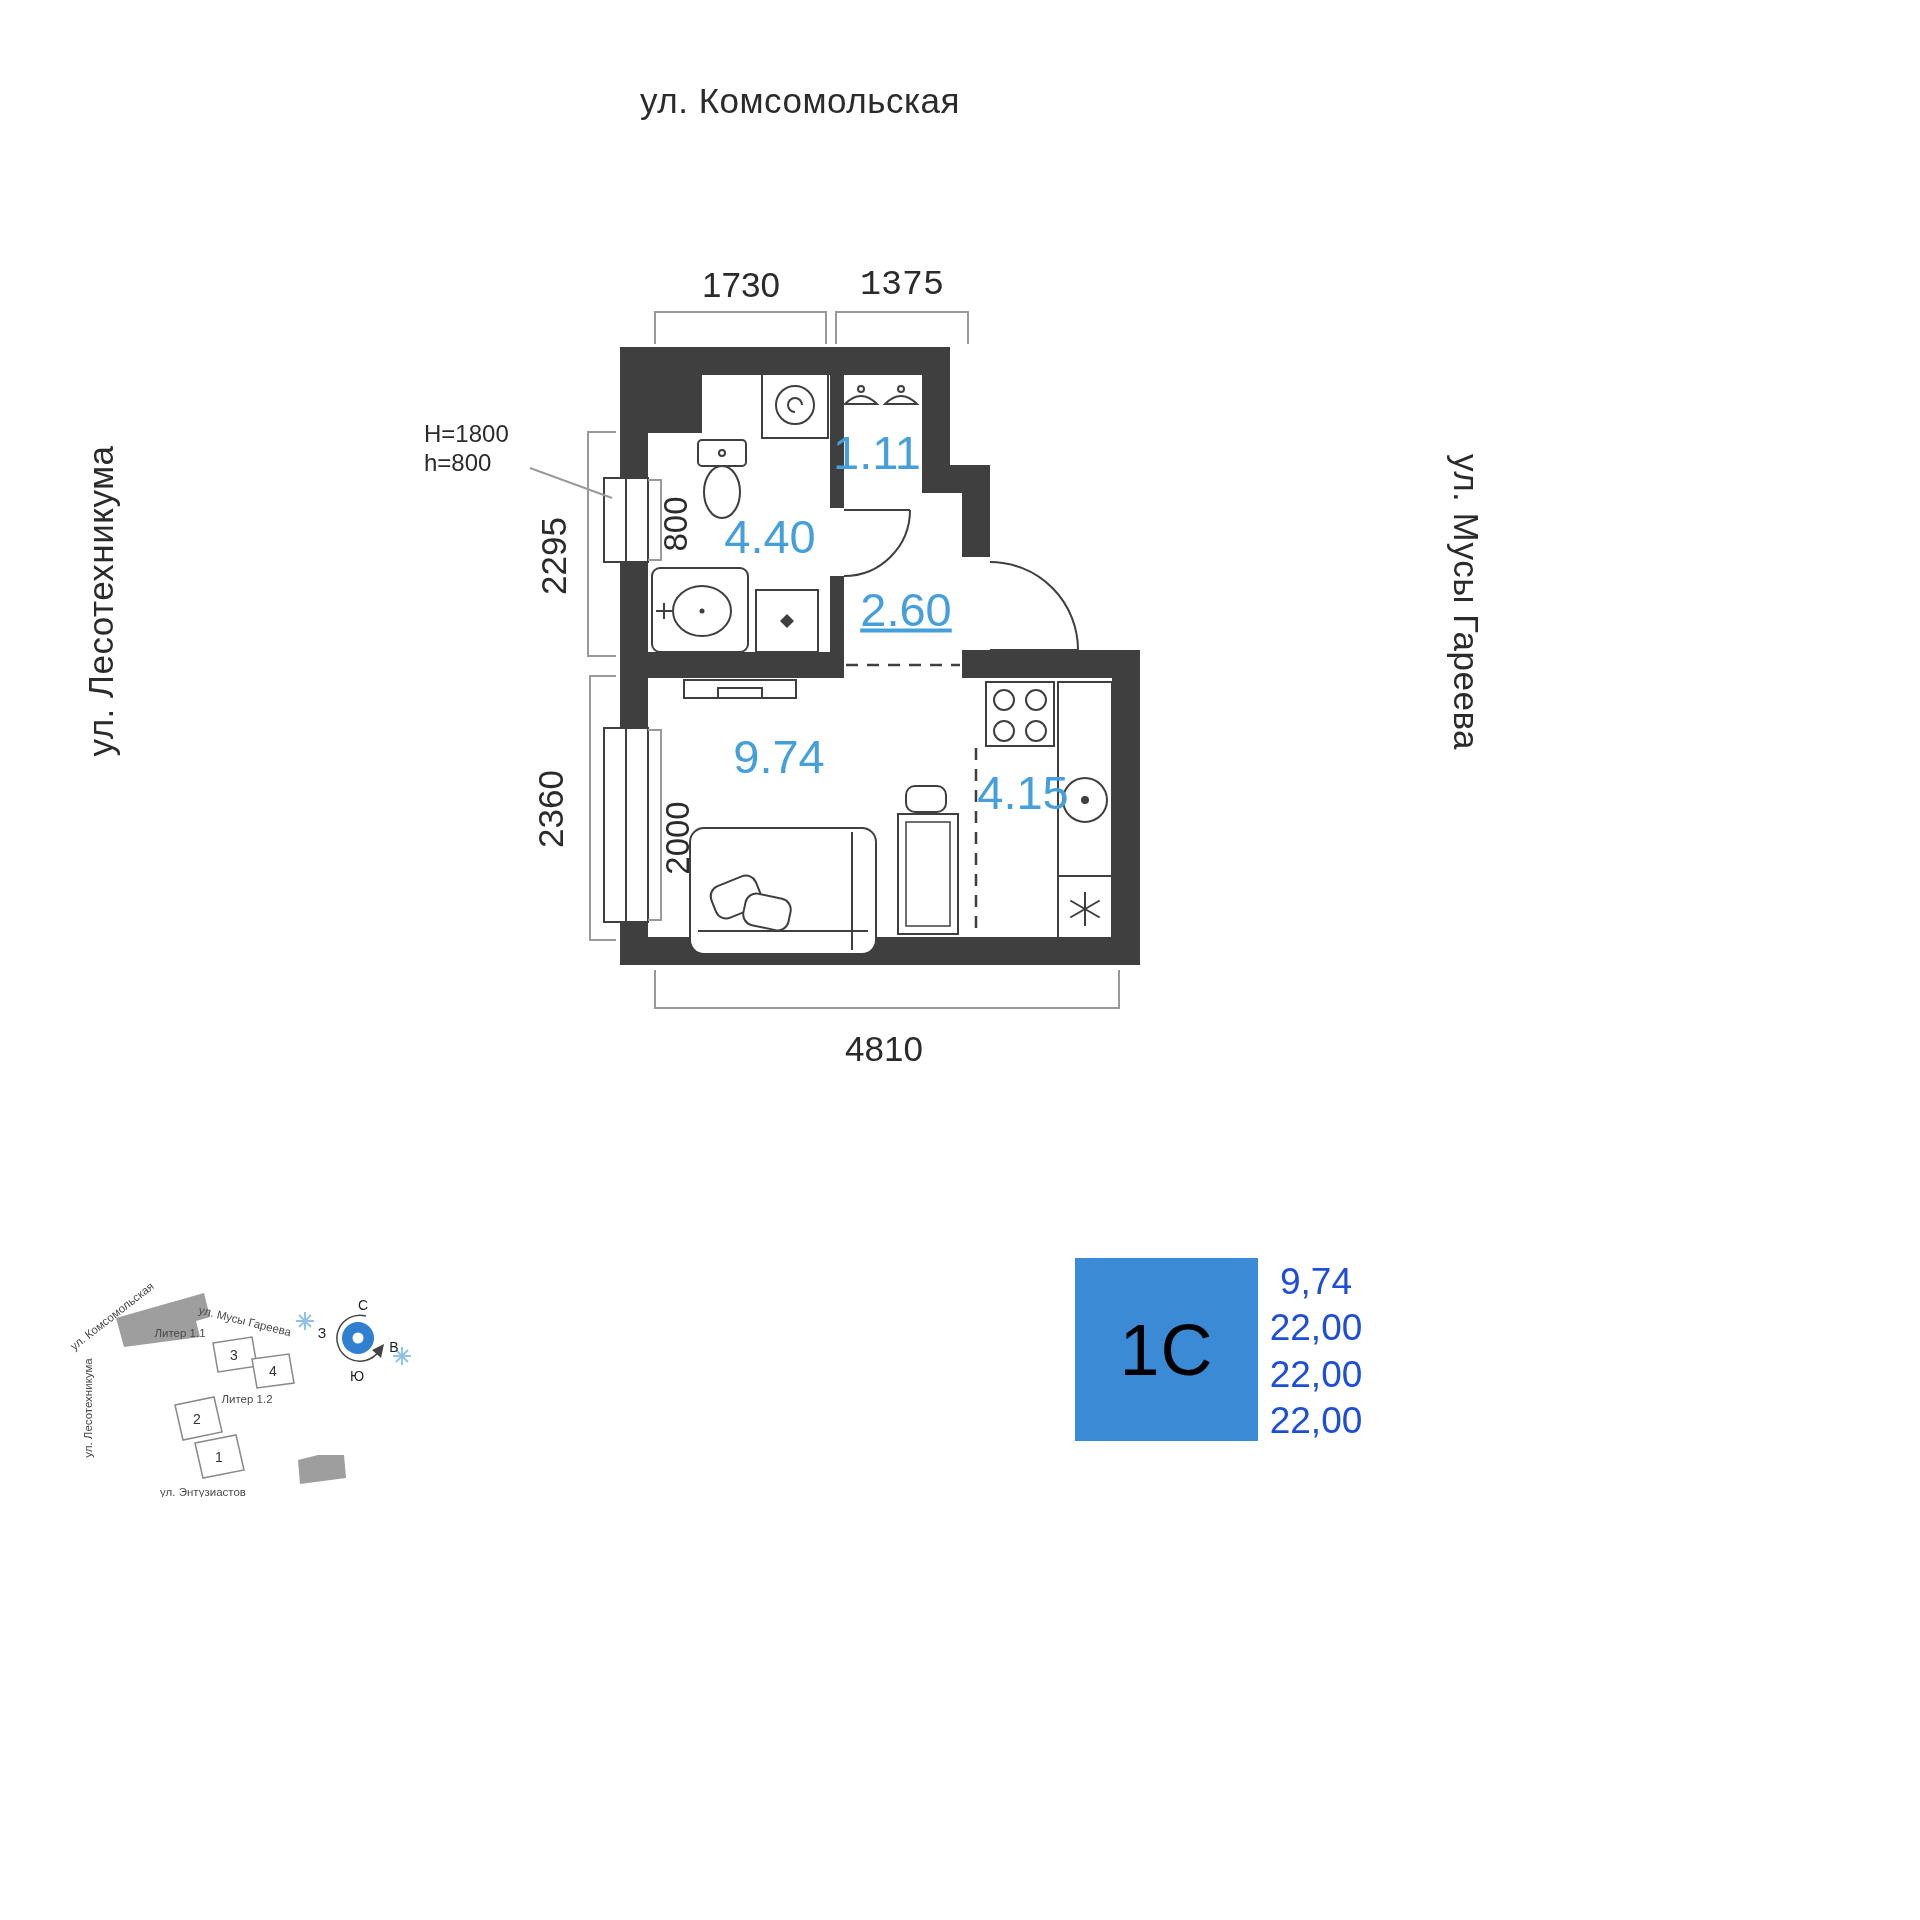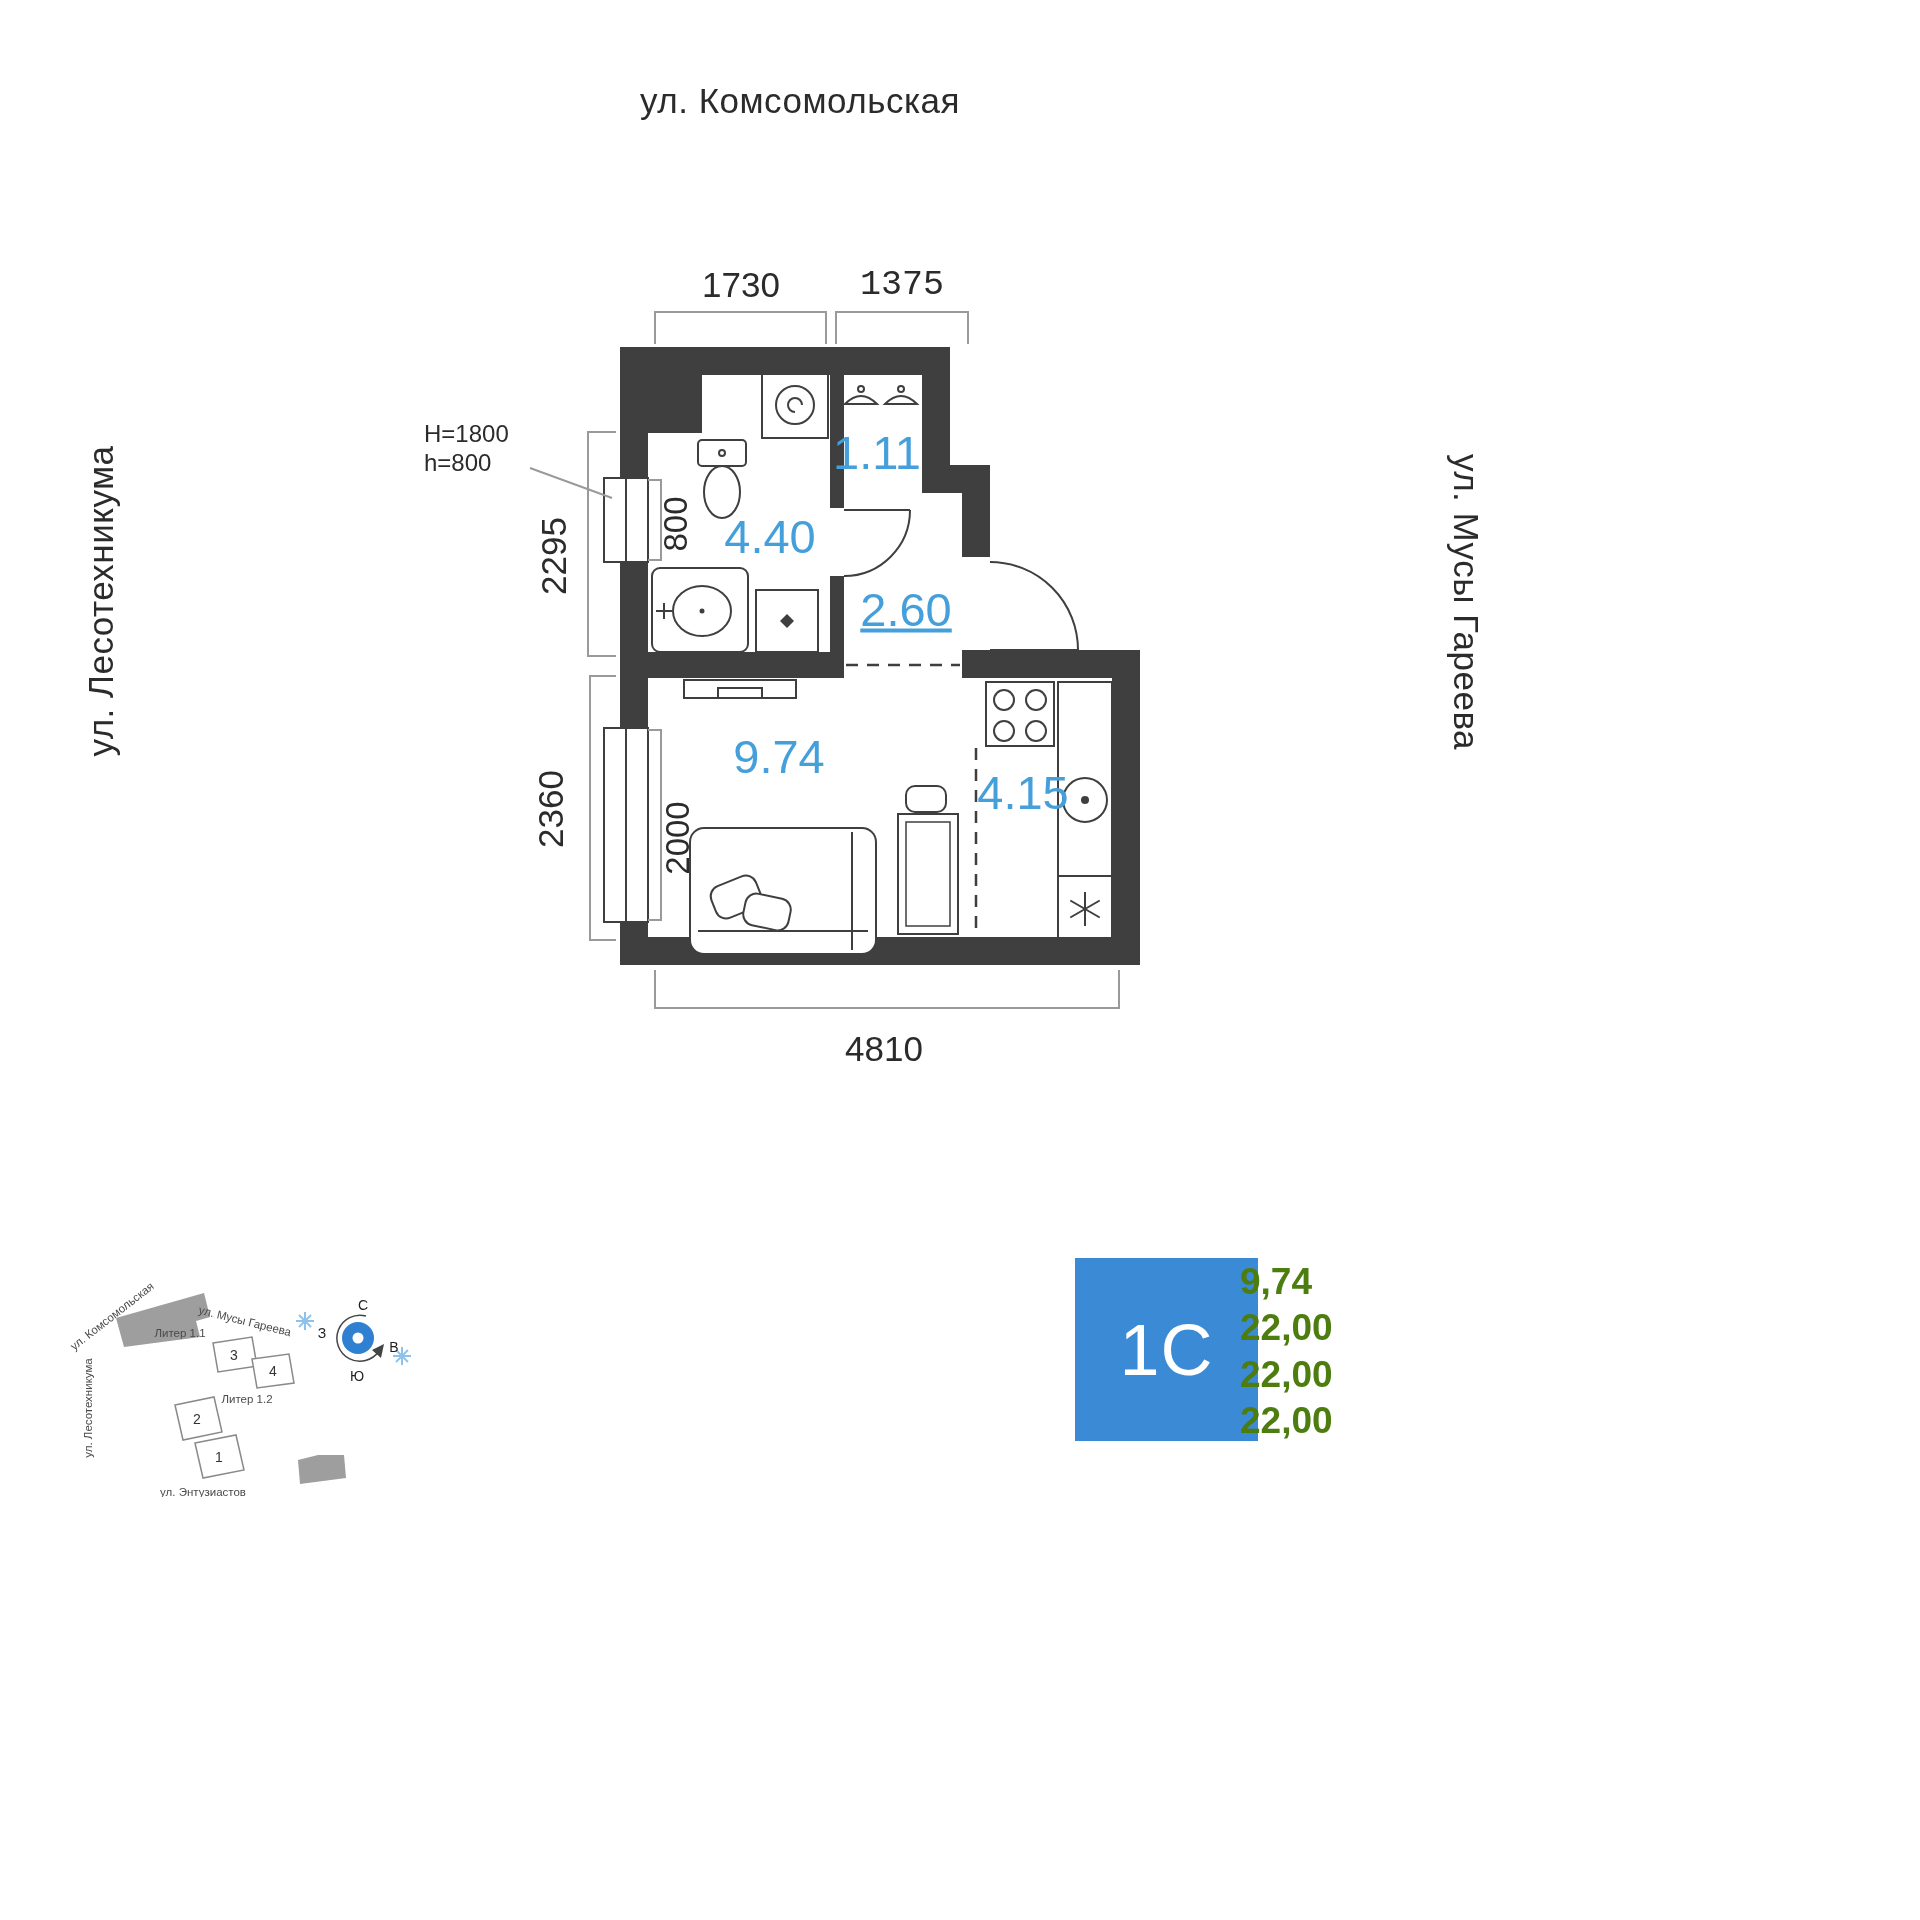--- a/index.html
+++ b/index.html
@@ -12,24 +12,24 @@
   .dim-inner{font-size:33px;}
   .area{font-size:47px;color:var(--color-area,#459fdb);}
   .rot-ccw{transform:translate(-50%,-50%) rotate(-90deg);}
   .rot-cw{transform:translate(-50%,-50%) rotate(90deg);}
   .note{position:absolute;left:424px;top:419px;font-size:24px;line-height:1.22;color:#2b2b2b;}
   .mm{position:absolute;font-size:11.5px;color:#4a4a4a;white-space:nowrap;transform:translate(-50%,-50%);}
   .mm-num{position:absolute;font-size:14px;color:#333;transform:translate(-50%,-50%);}
   .cmp{position:absolute;font-size:14px;color:#1f1f1f;transform:translate(-50%,-50%);}
   .card-square{position:absolute;left:1075px;top:1258px;width:183px;height:183px;
                background:var(--color-accent,#3a8ad6);display:flex;align-items:center;justify-content:center;}
-  .card-type{font-size:72px;color:#ffffff;font-weight:400;letter-spacing:1px;}
+  .card-type{font-size:72px;color:#000000;font-weight:400;letter-spacing:1px;}
   .card-values{position:absolute;left:1240px;top:1263px;width:152px;height:176px;
-               display:flex;flex-direction:column;justify-content:space-between;align-items:flex-start;
-               font-size:37px;color:#4d7c0f;font-weight:bold;}
+               display:flex;flex-direction:column;justify-content:space-between;align-items:center;
+               font-size:37px;color:#1d4ed8;}
   .card-val{line-height:1;}
 </style>
 </head>
 <body>
 
 <div id="canvas">
 
   <svg width="1920" height="1920" viewBox="0 0 1920 1920">
 
     <g fill="#3f3f3f" stroke="none">

